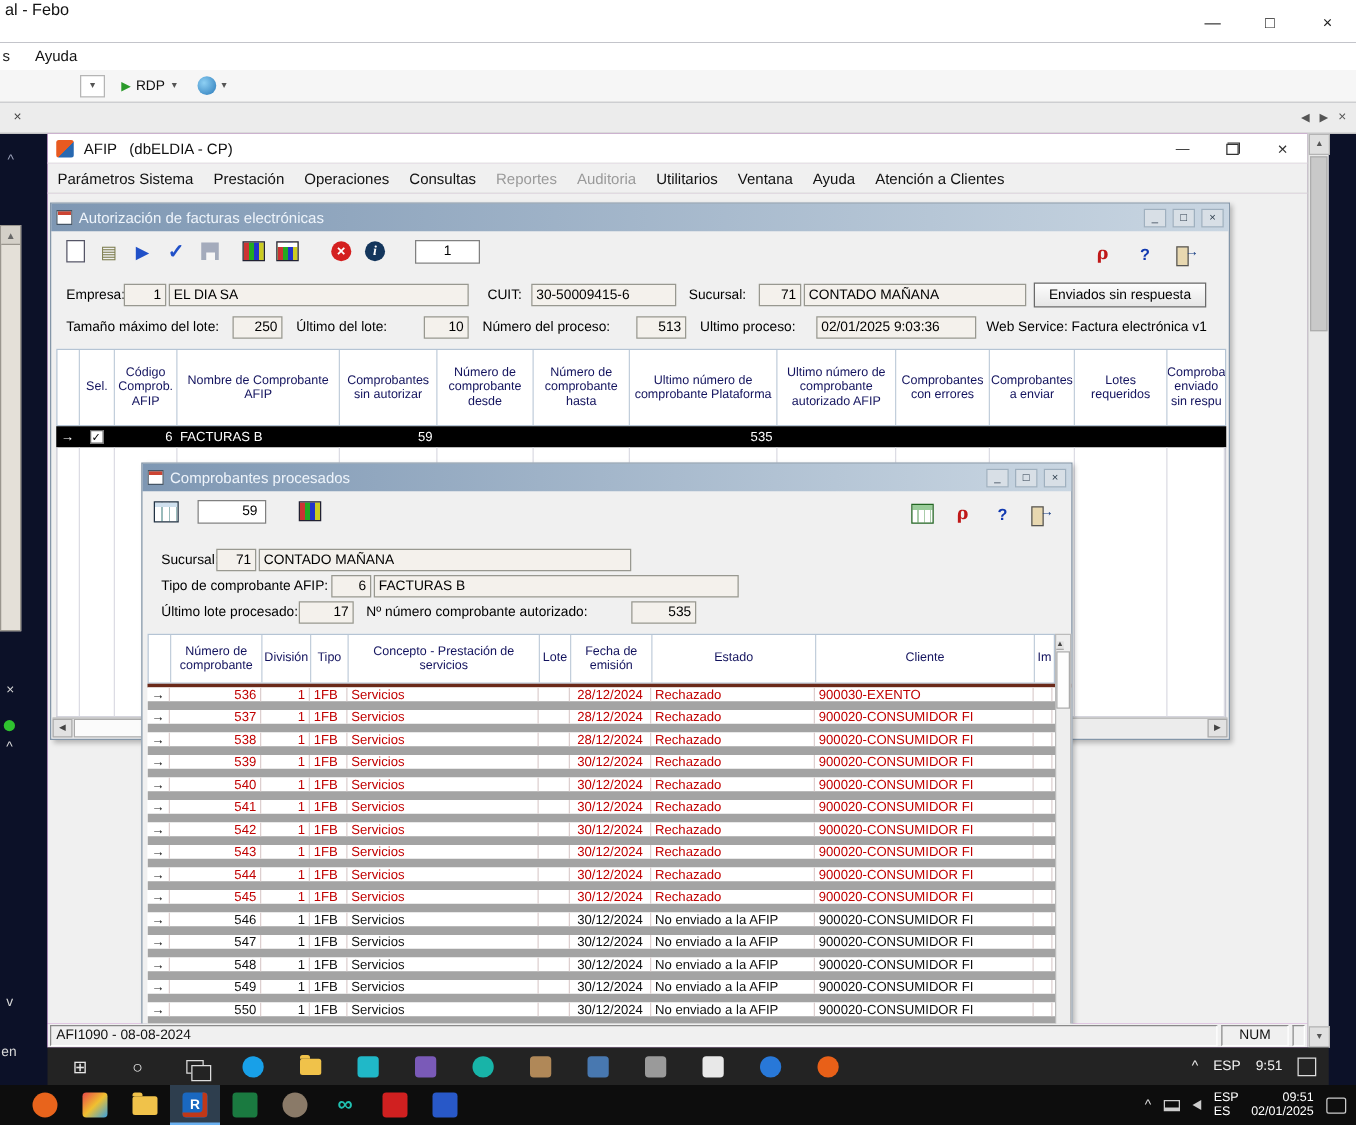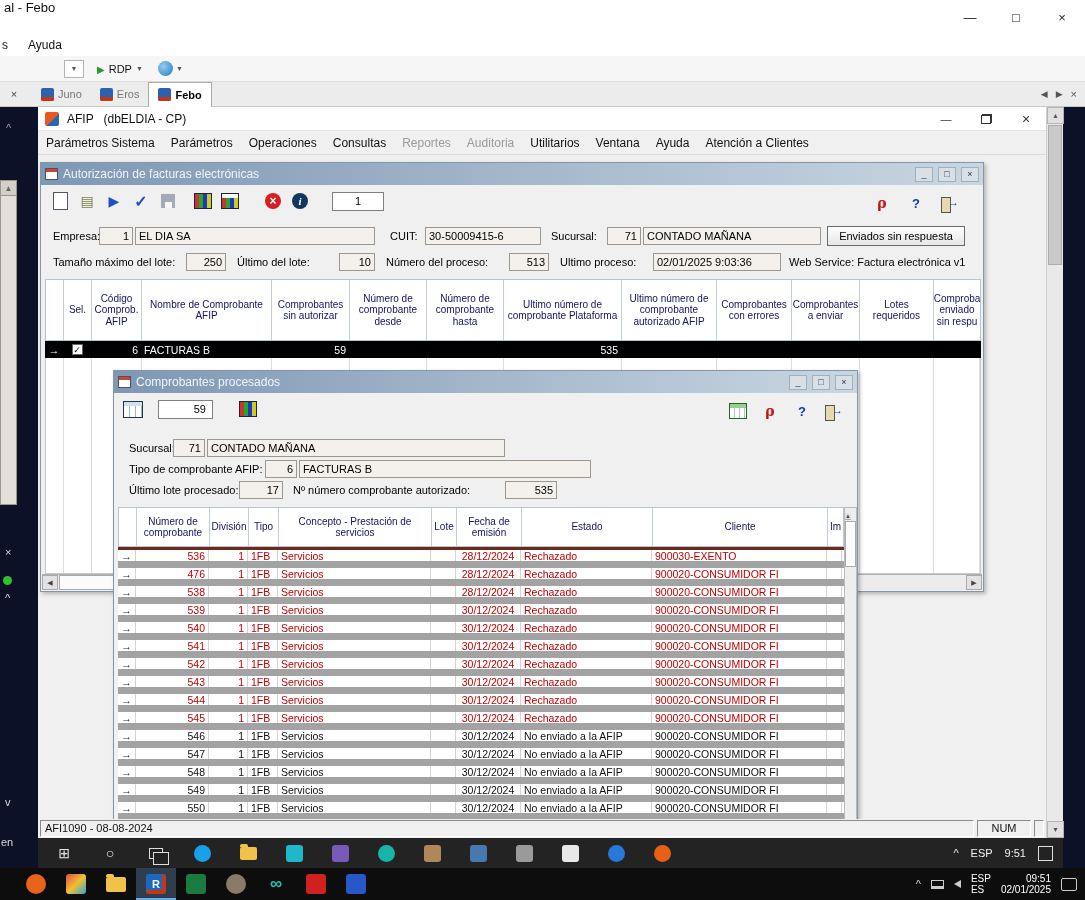--- a/index.html
+++ b/index.html
@@ -186,34 +186,20 @@
     <span class="tiny-caret g-caret"></span>
   </span>
   <span class="globe-btn">
     <span class="ic-globe"></span>
     <span class="tiny-caret g-caret"></span>
   </span>
 </div>
 
 <div class="abs tab-bar">
   <span class="tabbar-close g-x"></span>
-  <div class="tabs">
-    <span class="tab">
-      <span class="tab-ic"></span>
-      <span>Juno</span>
-    </span>
-    <span class="tab">
-      <span class="tab-ic"></span>
-      <span>Eros</span>
-    </span>
-    <span class="tab active">
-      <span class="tab-ic"></span>
-      <span>Febo</span>
-    </span>
-  </div>
   <span class="tab-nav">
     <span class="g-left"></span>
     <span class="g-right"></span>
     <span class="g-x" style="font-size:11px"></span>
   </span>
 </div>
 
 <span class="abs frag g-chev" style="left:6px;top:122px;color:#9aa0b8"></span>
 <div class="abs left-strip">
   <span class="left-strip-top g-up"></span>
@@ -232,21 +218,21 @@
     <span class="afip-title">AFIP   (dbELDIA - CP)</span>
     <span class="afip-cap g-min"></span>
     <span class="afip-cap">
         <span class="restore"></span>
       </span>
     <span class="afip-cap g-x" style="font-size:14px"></span>
   </div>
 
   <div class="afip-menubar">
     <span class="afip-menu-item">Parámetros Sistema</span>
-    <span class="afip-menu-item">Parámetros</span>
+    <span class="afip-menu-item">Prestación</span>
     <span class="afip-menu-item">Operaciones</span>
     <span class="afip-menu-item">Consultas</span>
     <span class="afip-menu-item disabled">Reportes</span>
     <span class="afip-menu-item disabled">Auditoria</span>
     <span class="afip-menu-item">Utilitarios</span>
     <span class="afip-menu-item">Ventana</span>
     <span class="afip-menu-item">Ayuda</span>
     <span class="afip-menu-item">Atención a Clientes</span>
   </div>
 
@@ -412,21 +398,21 @@
             <span class="pg-cell pw3">1FB</span>
             <span class="pg-cell pw4">Servicios</span>
             <span class="pg-cell pw5"></span>
             <span class="pg-cell pw6 c">28/12/2024</span>
             <span class="pg-cell pw7">Rechazado</span>
             <span class="pg-cell pw8">900030-EXENTO</span>
             <span class="pg-cell pw9"></span>
           </div>
           <div class="pg-row err">
             <span class="pg-cell pw0 arrow g-arrow"></span>
-            <span class="pg-cell pw1 r">476</span>
+            <span class="pg-cell pw1 r">537</span>
             <span class="pg-cell pw2 r">1</span>
             <span class="pg-cell pw3">1FB</span>
             <span class="pg-cell pw4">Servicios</span>
             <span class="pg-cell pw5"></span>
             <span class="pg-cell pw6 c">28/12/2024</span>
             <span class="pg-cell pw7">Rechazado</span>
             <span class="pg-cell pw8">900020-CONSUMIDOR FI</span>
             <span class="pg-cell pw9"></span>
           </div>
           <div class="pg-row err">

